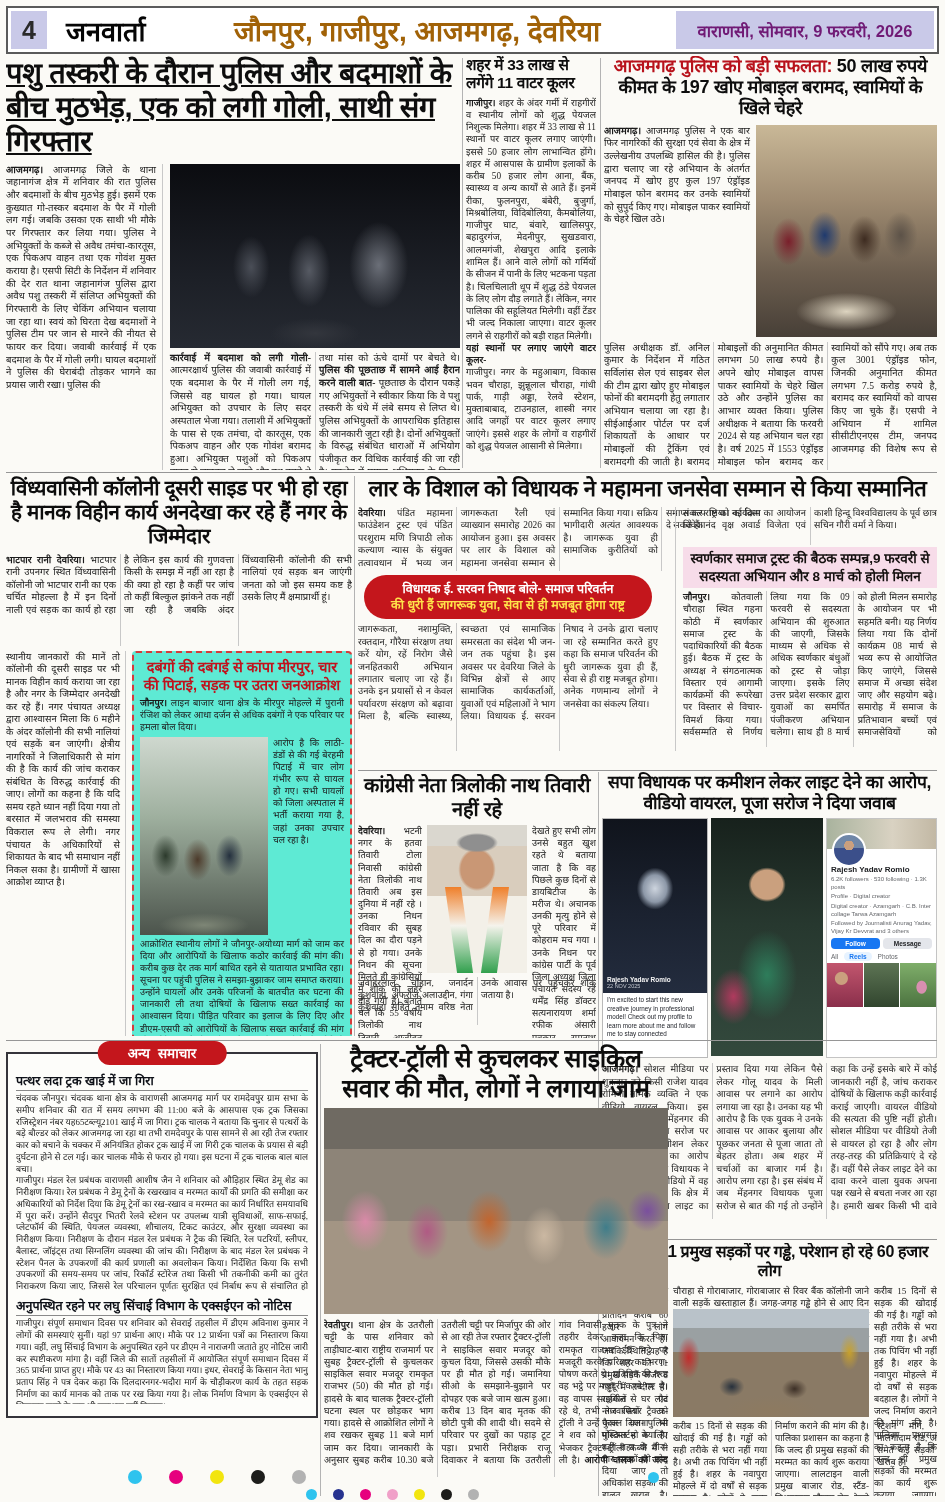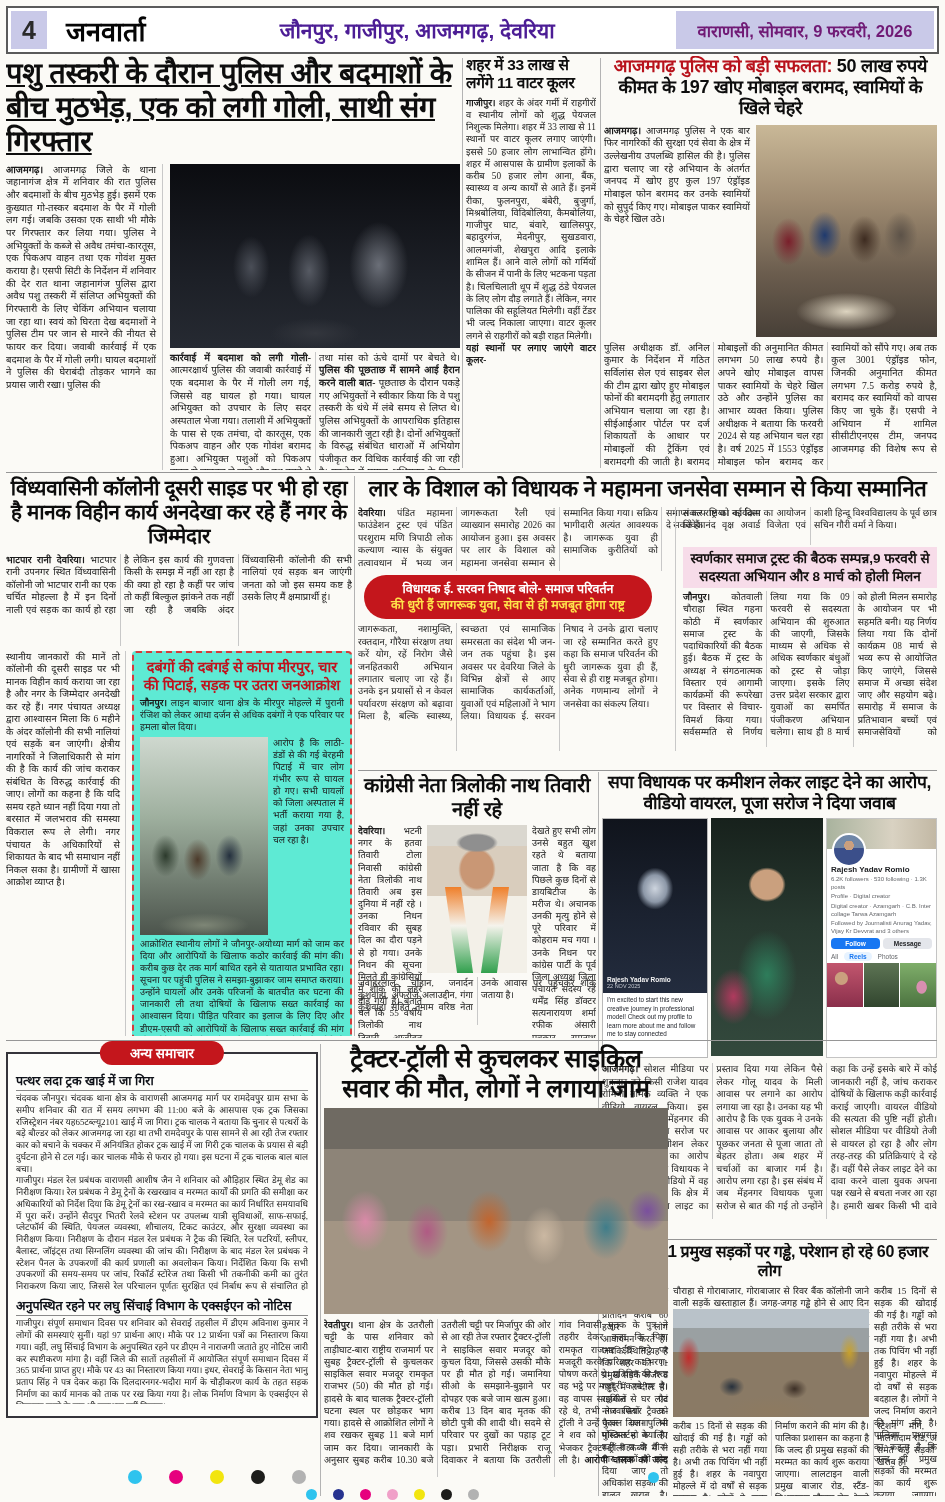--- a/index.html
+++ b/index.html
@@ -16,22 +16,22 @@
   .cols3{columns:3;column-gap:8px;column-rule:1px solid #c8c8c8;}
   .photo{position:relative;overflow:hidden;background:#888;}
   .vline{position:absolute;width:1px;background:#b3b3b3;}
   .hline{position:absolute;height:1px;background:#969696;}
   
   .mast{display:flex;align-items:stretch;border:2px solid #5a5a5a;background:#fff;}
   .mast .numbox{width:36px;margin:3px;background:#c9c9e8;display:flex;align-items:center;justify-content:center;
         font-family:"Liberation Sans",sans-serif;font-size:25px;font-weight:bold;color:#2a2a2a;}
   .mast .paper{display:flex;align-items:center;padding:0 16px;font-size:27px;font-weight:bold;
         font-family:"Liberation Sans",sans-serif;color:#050505;}
-  .mast .cities{flex:1;display:flex;align-items:center;justify-content:center;font-size:21px;font-weight:bold;
-        font-family:"Liberation Sans",sans-serif;color:#4c1d95;}
+  .mast .cities{flex:1;display:flex;align-items:center;justify-content:center;font-size:28px;font-weight:bold;
+        font-family:"Liberation Sans",sans-serif;color:#a16207;}
   .mast .datebox{width:258px;margin:3px;background:#c9c9e8;display:flex;align-items:center;justify-content:center;
         font-size:16.5px;font-weight:bold;font-family:"Liberation Sans",sans-serif;color:#701a75;}
   
   .greenbox{background:#5eead4;border:2px dashed #d43c3c;border-radius:4px;padding:5px 6px;}
   .greenbox .gh{font-family:"Liberation Sans",sans-serif;font-weight:bold;font-size:14.5px;line-height:1.25;
         color:#c1121c;text-align:center;}
   
   .redbox{background:#c4161c;border-radius:26px;padding:6px 10px;text-align:center;
         font-family:"Liberation Sans",sans-serif;font-weight:bold;line-height:1.3;}
   .redbox .l1{color:#ffffff;font-size:12.5px;}
@@ -110,20 +110,21 @@
       </div>
     </div>
   </div>
 
   <div class="blk" style="left:466px;top:56px;width:130px;height:414px;">
     <div class="hl" style="font-size:15.5px;">शहर में 33 लाख से लगेंगे 11 वाटर कूलर</div>
     <div class="body" style="margin-top:4px;font-size:9.3px;height:370px;">
       <span class="dl">गाजीपुर।</span>
       <span>शहर के अंदर गर्मी में राहगीरों व स्थानीय लोगों को शुद्ध पेयजल निशुल्क मिलेगा। शहर में 33 लाख से 11 स्थानों पर वाटर कूलर लगाए जाएंगी। इससे 50 हजार लोग लाभान्वित होंगे। शहर में आसपास के ग्रामीण इलाकों के करीब 50 हजार लोग आना, बैंक, स्वास्थ्य व अन्य कार्यों से आते हैं। इनमें रीका, फुलनपुरा, बंबेरी, बुजुर्गा, मिश्रबोलिया, विदिबोलिया, कैमबोलिया, गाजीपुर घाट, बंवारे, खालिसपुर, बहादुरगंज, मेदनीपुर, सुखडवारा, आलमगंजी, शेखपुरा आदि इलाके शामिल हैं। आने वाले लोगों को गर्मियों के सीजन में पानी के लिए भटकना पड़ता है। चिलचिलाती धूप में शुद्ध ठंडे पेयजल के लिए लोग दौड़ लगाते हैं। लेकिन, नगर पालिका की सहूलियत मिलेगी। वहीं टेंडर भी जल्द निकाला जाएगा। वाटर कूलर लगने से राहगीरों को बड़ी राहत मिलेगी।</span>
       <div class="sub">यहां स्थानों पर लगाए जाएंगे वाटर कूलर-</div>
+      <span>गाजीपुर। नगर के महुआबाग, विकास भवन चौराहा, झुन्नूलाल चौराहा, गांधी पार्क, गाड़ी अड्डा, रेलवे स्टेशन, मुक्ताबाबाद, टाउनहाल, शास्त्री नगर आदि जगहों पर वाटर कूलर लगाए जाएंगे। इससे शहर के लोगों व राहगीरों को शुद्ध पेयजल आसानी से मिलेगा।</span>
     </div>
   </div>
 
   <div class="vline" style="left:462px;top:58px;height:410px;"></div>
   <div class="vline" style="left:600px;top:58px;height:410px;"></div>
 
   <div class="blk" style="left:604px;top:56px;width:333px;height:414px;">
     <div class="hl" style="font-size:18px;text-align:center;">
       <span class="red">आजमगढ़ पुलिस को बड़ी सफलता:</span><span> 50 लाख रुपये कीमत के 197 खोए मोबाइल बरामद, स्वामियों के खिले चेहरे</span>
     </div>
@@ -318,21 +319,21 @@
       <div class="body" style="flex:1;height:224px;font-size:9.1px;">
         <span>करीब 15 दिनों से सड़क की खोदाई की गई है। गड्ढों को सही तरीके से भरा नहीं गया है। अभी तक पिचिंग भी नहीं हुई है। शहर के नवापुरा मोहल्ले में दो वर्षों से सड़क बदहाल है। लोगों ने जल्द निर्माण कराने की मांग की है। पालिका प्रशासन का कहना है कि जल्द ही प्रमुख सड़कों की मरम्मत का कार्य शुरू कराया जाएगा। लालटाइन वाली प्रमुख बाजार रोड, स्टैंड-मिश्रबाजार चौराहा रोड, रेलवे स्टेशन मार्ग, महुआबाग, मालगोदाम रोड, आमघाट रोड समेत कई सड़कों की हालत खराब है।</span>
       </div>
     </div>
   </div>
 
   <div class="hline" style="left:6px;top:1040px;width:931px;"></div>
 
   <div class="blk" style="left:6px;top:1052px;width:312px;height:342px;overflow:visible;">
     <div class="othersbox" style="height:100%;position:relative;">
-      <div class="pill" style="top:-13px;">अन्य समाचार</div>
+      <div class="pill" style="top:-13px;font-family:Liberation Mono, monospace;">अन्य समाचार</div>
       <div>
         <div class="oh">पत्थर लदा ट्रक खाई में जा गिरा</div>
         <div class="ob body" style="max-height:84px;overflow:hidden;">चंदवक जौनपुर। चंदवक थाना क्षेत्र के वाराणसी आजमगढ़ मार्ग पर रामदेवपुर ग्राम सभा के समीप शनिवार की रात में समय लगभग की 11:00 बजे के आसपास एक ट्रक जिसका रजिस्ट्रेशन नंबर यह65टब्ल्यू2101 खाई में जा गिरा। ट्रक चालक ने बताया कि चुनार से पत्थरों के बड़े बौल्डर को लेकर आजमगढ़ जा रहा था तभी रामदेवपुर के पास सामने से आ रही तेज रफ्तार कार को बचाने के चक्कर में अनियंत्रित होकर ट्रक खाई में जा गिरी ट्रक चालक के प्रयास से बड़ी दुर्घटना होने से टल गई। कार चालक मौके से फरार हो गया। इस घटना में ट्रक चालक बाल बाल बचा।</div>
       </div>
       <div>
         <div class="ob body" style="max-height:118px;overflow:hidden;">गाजीपुर। मंडल रेल प्रबंधक वाराणसी आशीष जैन ने शनिवार को औड़िहार स्थित डेमू शेड का निरीक्षण किया। रेल प्रबंधक ने डेमू ट्रेनों के रखरखाव व मरम्मत कार्यों की प्रगति की समीक्षा कर अधिकारियों को निर्देश दिया कि डेमू ट्रेनों का रख-रखाव व मरम्मत का कार्य निर्धारित समयावधि में पूरा करें। उन्होंने सैदपुर भितरी रेलवे स्टेशन पर उपलब्ध यात्री सुविधाओं, साफ-सफाई, प्लेटफॉर्म की स्थिति, पेयजल व्यवस्था, शौचालय, टिकट काउंटर, और सुरक्षा व्यवस्था का निरीक्षण किया। निरीक्षण के दौरान मंडल रेल प्रबंधक ने ट्रैक की स्थिति, रेल पटरियों, स्लीपर, बैलास्ट, जॉइंट्स तथा सिग्नलिंग व्यवस्था की जांच की। निरीक्षण के बाद मंडल रेल प्रबंधक ने स्टेशन पैनल के उपकरणों की कार्य प्रणाली का अवलोकन किया। निर्देशित किया कि सभी उपकरणों की समय-समय पर जांच, रिकॉर्ड स्टोरेज तथा किसी भी तकनीकी कमी का तुरंत निराकरण किया जाए, जिससे रेल परिचालन पूर्णतः सुरक्षित एवं निर्बाध रूप से संचालित हो सके। मंडल रेल प्रबंधक ने स्टेशन परिसर की स्वच्छता पर विशेष जोर देते हुए संबंधित अधिकारियों एवं कर्मचारियों को आवश्यक दिशा-निर्देश दिए। निरीक्षण के दौरान मंडल रेल प्रबंधक ने स्टेशन पर कार्यरत रेल कर्मचारियों की उपस्थिति, कार्यप्रणाली एवं अनुशासन की भी समीक्षा की। मंडल रेल प्रबंधक ने कहा कि यात्रियों को सुरक्षित, स्वच्छ एवं सुविधाजनक यात्रा उपलब्ध कराना रेलवे की सर्वोच्च प्राथमिकता है।</div>
       </div>
       <div>
         <div class="oh">अनुपस्थित रहने पर लघु सिंचाई विभाग के एक्सईएन को नोटिस</div>
         <div class="ob body" style="max-height:86px;overflow:hidden;">गाजीपुर। संपूर्ण समाधान दिवस पर शनिवार को सेवराई तहसील में डीएम अविनाश कुमार ने लोगों की समस्याएं सुनीं। यहां 97 प्रार्थना आए। मौके पर 12 प्रार्थना पत्रों का निस्तारण किया गया। वहीं, लघु सिंचाई विभाग के अनुपस्थित रहने पर डीएम ने नाराजगी जताते हुए नोटिस जारी कर स्पष्टीकरण मांगा है। वहीं जिले की सातों तहसीलों में आयोजित संपूर्ण समाधान दिवस में 365 प्रार्थना प्राप्त हुए। मौके पर 43 का निस्तारण किया गया। इधर, सेवराई के किसान नेता भानु प्रताप सिंह ने पत्र देकर कहा कि दिलदारनगर-भदौरा मार्ग के चौड़ीकरण कार्य के तहत सड़क निर्माण का कार्य मानक को ताक पर रख किया गया है। लोक निर्माण विभाग के एक्सईएन से शिकायत करने के बाद भी समाधान नहीं निकला।</div>

